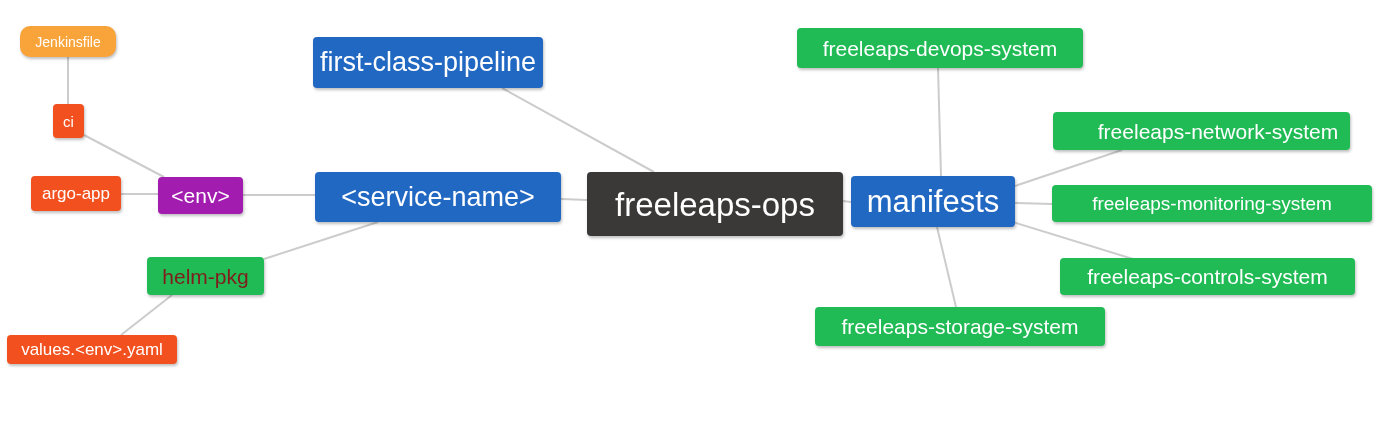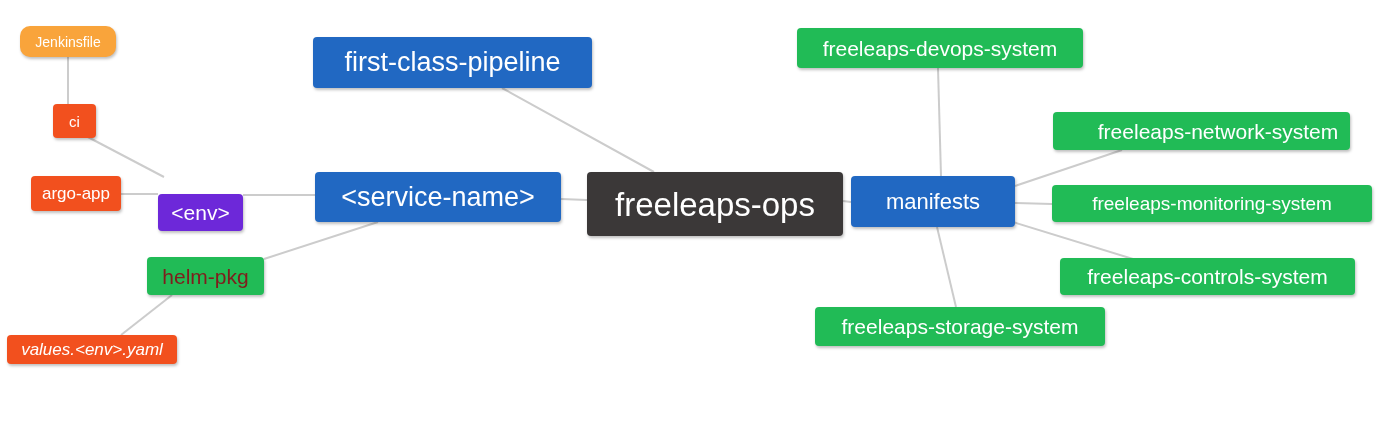--- a/index.html
+++ b/index.html
@@ -51,28 +51,28 @@
       <line x1="561" y1="199" x2="587" y2="200" stroke="#CCCCCC" stroke-width="2"></line>
       <line x1="843" y1="201" x2="851" y2="202" stroke="#CCCCCC" stroke-width="2"></line>
       <line x1="941" y1="176" x2="938" y2="68" stroke="#CCCCCC" stroke-width="2"></line>
       <line x1="1015" y1="186" x2="1122" y2="150" stroke="#CCCCCC" stroke-width="2"></line>
       <line x1="1015" y1="203" x2="1052" y2="204" stroke="#CCCCCC" stroke-width="2"></line>
       <line x1="1013" y1="222" x2="1133" y2="259" stroke="#CCCCCC" stroke-width="2"></line>
       <line x1="937" y1="227" x2="956" y2="307" stroke="#CCCCCC" stroke-width="2"></line>
     </svg>
   <div id="nodes-layer">
       <div class="node" style="left: 20px; top: 26px; width: 96px; height: 31px; font-size: 14px; background: rgb(249, 164, 59); color: rgb(255, 255, 255); border-radius: 10px;">Jenkinsfile</div>
-      <div class="node" style="left: 53px; top: 104px; width: 43px; height: 34px; font-size: 15px; background: rgb(242, 80, 30); color: rgb(255, 255, 255);">ci</div>
+      <div class="node" style="left: 53px; top: 104px; width: 31px; height: 34px; font-size: 15px; background: rgb(242, 80, 30); color: rgb(255, 255, 255);">ci</div>
       <div class="node" style="left: 31px; top: 176px; width: 90px; height: 35px; font-size: 17px; background: rgb(242, 80, 30); color: rgb(255, 255, 255);">argo-app</div>
-      <div class="node" style="left: 158px; top: 177px; width: 85px; height: 37px; font-size: 21px; background: #6d28d9; color: rgb(255, 255, 255); margin-top: 17px;">&lt;env&gt;</div>
+      <div class="node" style="left: 158px; top: 177px; width: 85px; height: 37px; font-size: 21px; background: #a21caf; color: rgb(255, 255, 255);">&lt;env&gt;</div>
       <div class="node" style="left: 147px; top: 257px; width: 117px; height: 38px; font-size: 21px; background: rgb(33, 187, 86); color: #7f1d1d; text-align: center;">helm-pkg</div>
-      <div class="node" style="left: 7px; top: 335px; width: 170px; height: 29px; font-size: 17px; background: rgb(242, 80, 30); color: rgb(255, 255, 255); font-style: italic;">values.&lt;env&gt;.yaml</div>
-      <div class="node" style="left: 313px; top: 37px; width: 279px; height: 51px; font-size: 27px; background: rgb(33, 104, 194); color: rgb(255, 255, 255);">first-class-pipeline</div>
+      <div class="node" style="left: 7px; top: 335px; width: 170px; height: 29px; font-size: 17px; background: rgb(242, 80, 30); color: rgb(255, 255, 255);">values.&lt;env&gt;.yaml</div>
+      <div class="node" style="left: 313px; top: 37px; width: 230px; height: 51px; font-size: 27px; background: rgb(33, 104, 194); color: rgb(255, 255, 255);">first-class-pipeline</div>
       <div class="node" style="left: 315px; top: 172px; width: 246px; height: 50px; font-size: 27px; background: rgb(33, 104, 194); color: rgb(255, 255, 255);">&lt;service-name&gt;</div>
       <div class="node" style="left: 587px; top: 172px; width: 256px; height: 64px; font-size: 33px; background: rgb(59, 56, 56); color: rgb(255, 255, 255);">freeleaps-ops</div>
-      <div class="node" style="left: 851px; top: 176px; width: 164px; height: 51px; font-size: 22px; background: rgb(33, 104, 194); color: rgb(255, 255, 255);">manifests</div>
+      <div class="node" style="left: 851px; top: 176px; width: 164px; height: 51px; font-size: 31px; background: rgb(33, 104, 194); color: rgb(255, 255, 255);">manifests</div>
       <div class="node" style="left: 797px; top: 28px; width: 286px; height: 40px; font-size: 21px; background: rgb(33, 187, 86); color: rgb(255, 255, 255);">freeleaps-devops-system</div>
       <div class="node" style="left: 1053px; top: 112px; width: 297px; height: 38px; font-size: 21px; background: rgb(33, 187, 86); color: rgb(255, 255, 255); padding-left: 33px;">freeleaps-network-system</div>
       <div class="node" style="left: 1052px; top: 185px; width: 320px; height: 37px; font-size: 19px; background: rgb(33, 187, 86); color: rgb(255, 255, 255);">freeleaps-monitoring-system</div>
       <div class="node" style="left: 1060px; top: 258px; width: 295px; height: 37px; font-size: 21px; background: rgb(33, 187, 86); color: rgb(255, 255, 255);">freeleaps-controls-system</div>
       <div class="node" style="left: 815px; top: 307px; width: 290px; height: 39px; font-size: 21px; background: rgb(33, 187, 86); color: rgb(255, 255, 255);">freeleaps-storage-system</div>
     </div>
 </div>
 
 </body></html>

